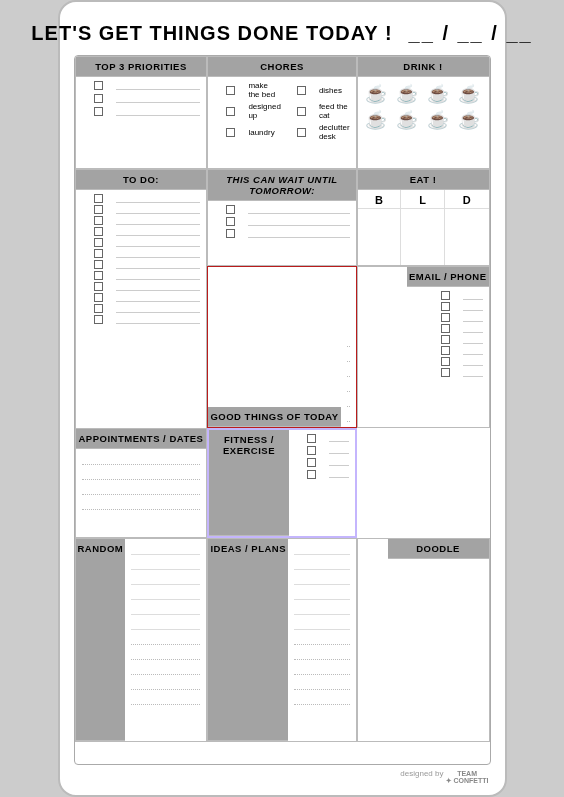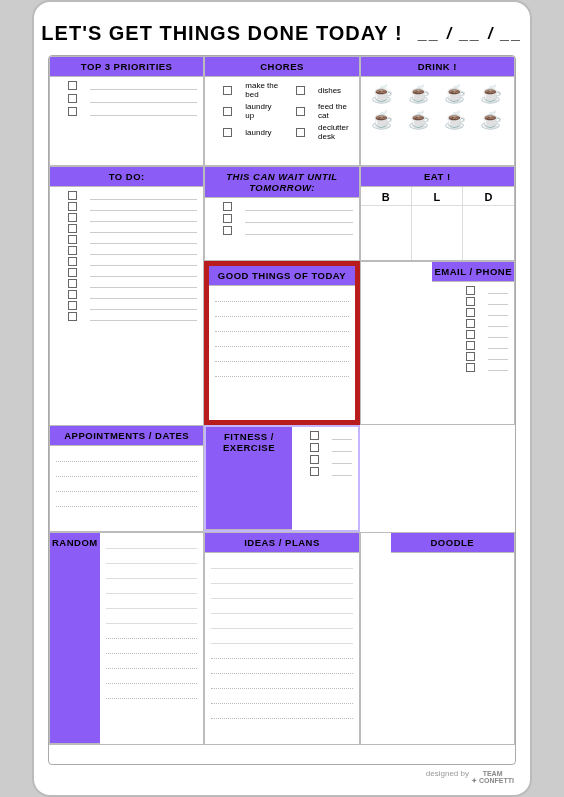--- a/index.html
+++ b/index.html
@@ -5,21 +5,21 @@
     * { box-sizing: border-box; margin: 0; padding: 0; }
     body {
       background: #ccc;
       display: flex;
       justify-content: center;
       align-items: center;
       min-height: 100vh;
       font-family: Arial, sans-serif;
     }
     .planner {
-      width: 500px;
+      width: 449px;
       min-height: 797px;
       background: #fff;
       border-radius: 18px;
       border: 2px solid #bbb;
       padding: 14px 14px 10px 14px;
       display: flex;
       flex-direction: column;
       gap: 0;
     }
     .header-row {
@@ -30,25 +30,24 @@
       padding: 6px 0 10px 0;
     }
     .header-title {
       font-size: 20px;
       font-weight: 900;
       letter-spacing: 1px;
       text-transform: uppercase;
       white-space: nowrap;
     }
     .header-date {
-      font-size: 16px;
+      font-size: 20px;
       font-weight: 700;
       letter-spacing: 2px;
       white-space: nowrap;
-      font-style: italic;
     }
     .main-grid {
       display: grid;
       grid-template-columns: 1fr 1fr 1fr;
       border: 1.5px solid #aaa;
       border-radius: 4px;
       overflow: hidden;
       flex: 1;
     }
     .cell {
@@ -57,21 +56,21 @@
       flex-direction: column;
     }
     .cell-header {
       font-size: 9.5px;
       font-weight: 800;
       text-transform: uppercase;
       letter-spacing: 0.5px;
       text-align: center;
       border-bottom: 1.5px solid #bbb;
       padding: 4px 2px;
-      background: #8b5cf6;
+      background: #a3a3a3;
     }
     .cell-content {
       flex: 1;
       padding: 4px 6px;
       display: flex;
       flex-direction: column;
       gap: 2px;
     }
     
     .chk-row {
@@ -169,23 +168,24 @@
     .eat-col-header {
       font-size: 11px;
       font-weight: 800;
       border-bottom: 1px solid #ddd;
       padding: 2px 0;
     }
     
     .good-section {
       grid-column: 2;
       grid-row: 4 / 6;
-      border: 5px solid #b91c1c;
-      display: flex;
-      flex-direction: column;
+      border: 1px solid #b91c1c;
+      display: flex;
+      flex-direction: row;
+      align-items: flex-end;
     }
     
     .email-section {
       grid-column: 3;
       grid-row: 4 / 6;
       border: 1px solid #bbb;
       display: flex;
       flex-direction: column;
       align-items: flex-end;
     }
@@ -211,21 +211,21 @@
       grid-row: 7;
       border: 1px solid #bbb;
       display: flex;
       flex-direction: row;
     }
     .ideas-section {
       grid-column: 2;
       grid-row: 7;
       border: 1px solid #bbb;
       display: flex;
-      flex-direction: column;
+      flex-direction: row;
     }
     .doodle-section {
       grid-column: 3;
       grid-row: 7;
       border: 1px solid #bbb;
       display: flex;
       flex-direction: column;
       padding-left: 30px;
     }
     
@@ -283,21 +283,21 @@
         <div class="chk-row">
           <span class="chk-box"></span>
           <span style="font-size:8px;">make the bed</span>
         </div>
         <div class="chk-row">
           <span class="chk-box"></span>
           <span style="font-size:8px;">dishes</span>
         </div>
         <div class="chk-row">
           <span class="chk-box"></span>
-          <span style="font-size:8px;">laundry up</span>
+          <span style="font-size:8px;">designed up</span>
         </div>
         <div class="chk-row">
           <span class="chk-box"></span>
           <span style="font-size:8px;">feed the cat</span>
         </div>
         <div class="chk-row">
           <span class="chk-box"></span>
           <span style="font-size:8px;">laundry</span>
         </div>
         <div class="chk-row">

